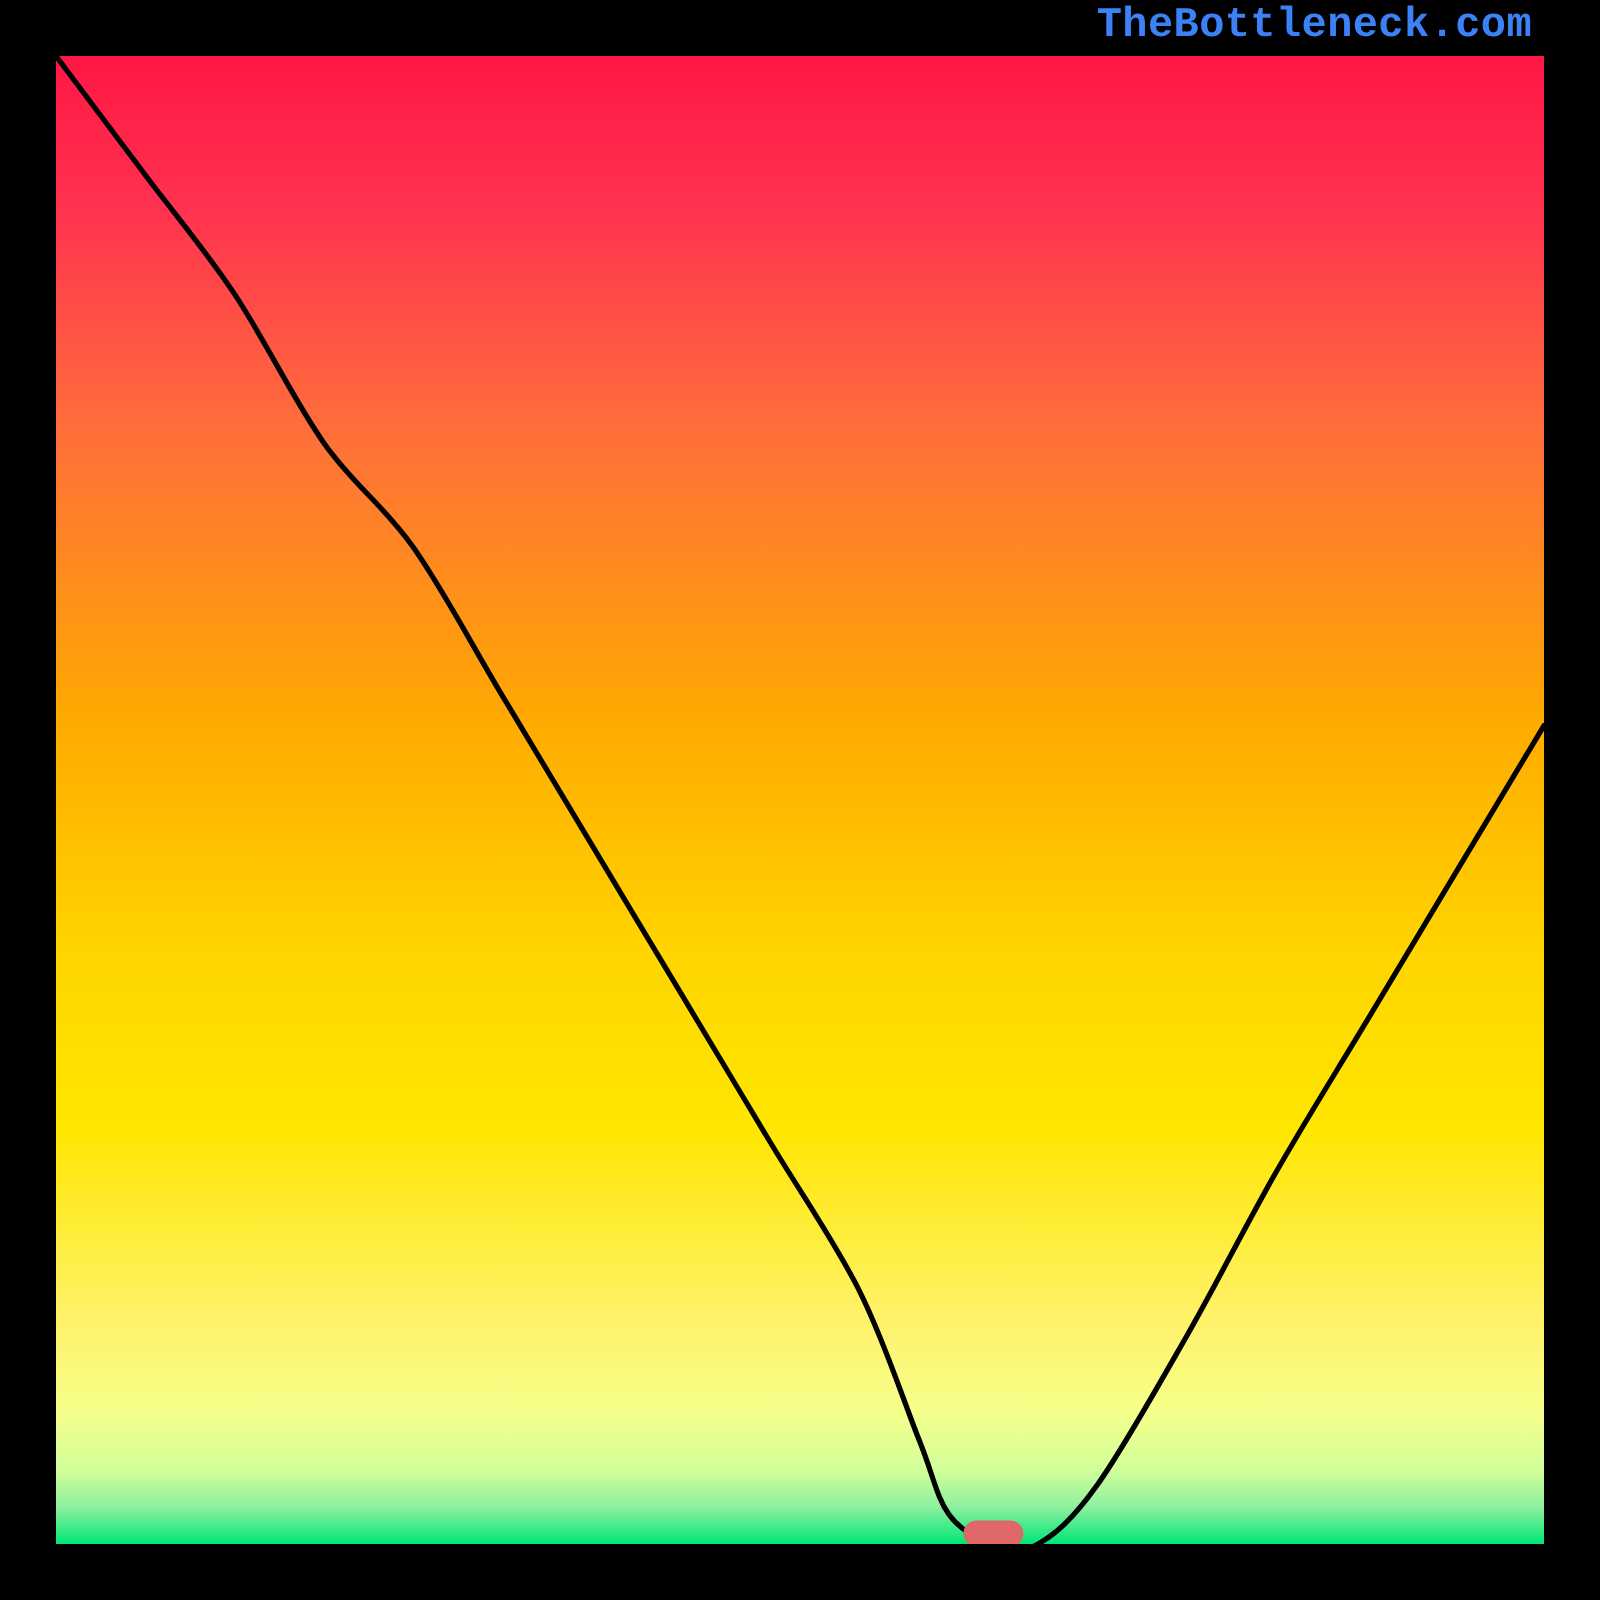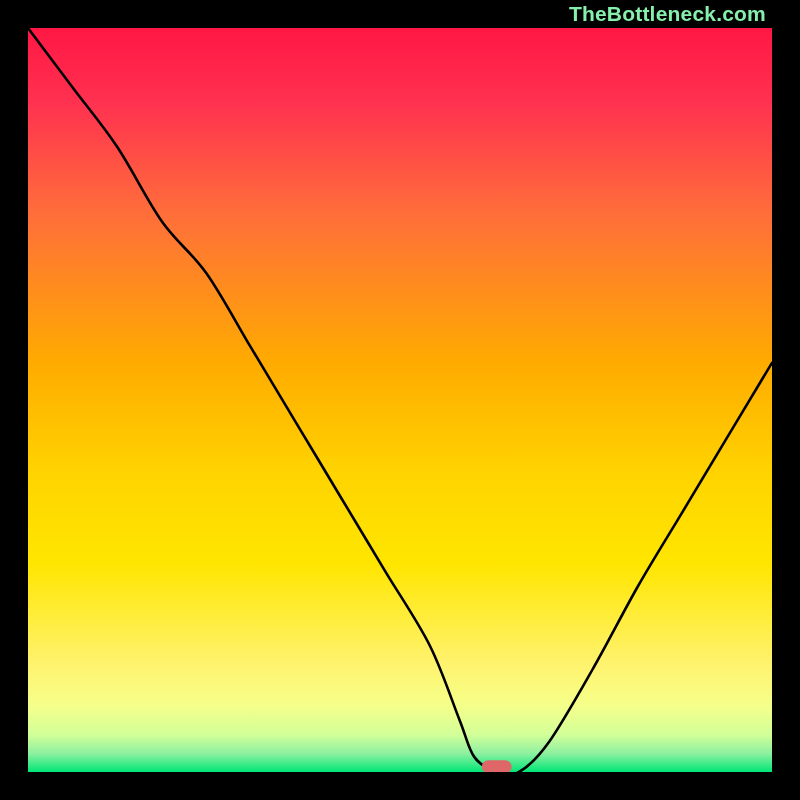--- a/index.html
+++ b/index.html
@@ -23,24 +23,24 @@
     left: 0;
     top: 0;
     width: 744px;
     height: 744px;
     overflow: hidden;
   }
   .watermark {
     position: absolute;
     top: 2px;
     right: 34px;
-    font-family: Liberation Sans, sans-serif;
+    font-family: Liberation Mono, monospace;
     font-size: 21px;
     font-weight: 600;
-    color: #86efac;
+    color: #3b82f6;
     letter-spacing: 0.2px;
     user-select: none;
     pointer-events: none;
   }
 </style>
 </head>
 <body>
 
 <div class="chart-frame">
   <div class="plot-area">

